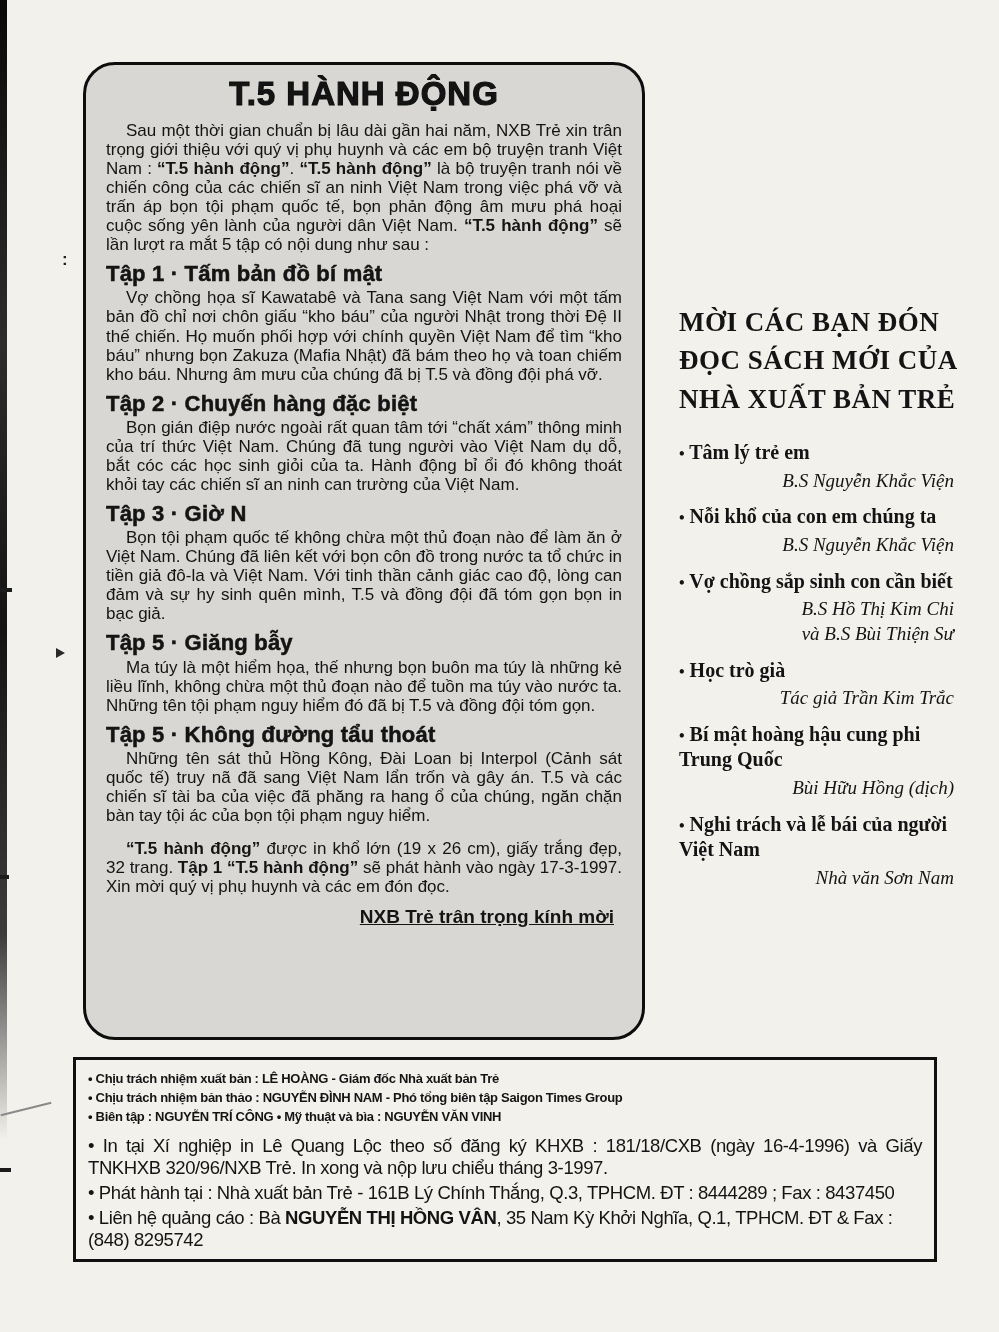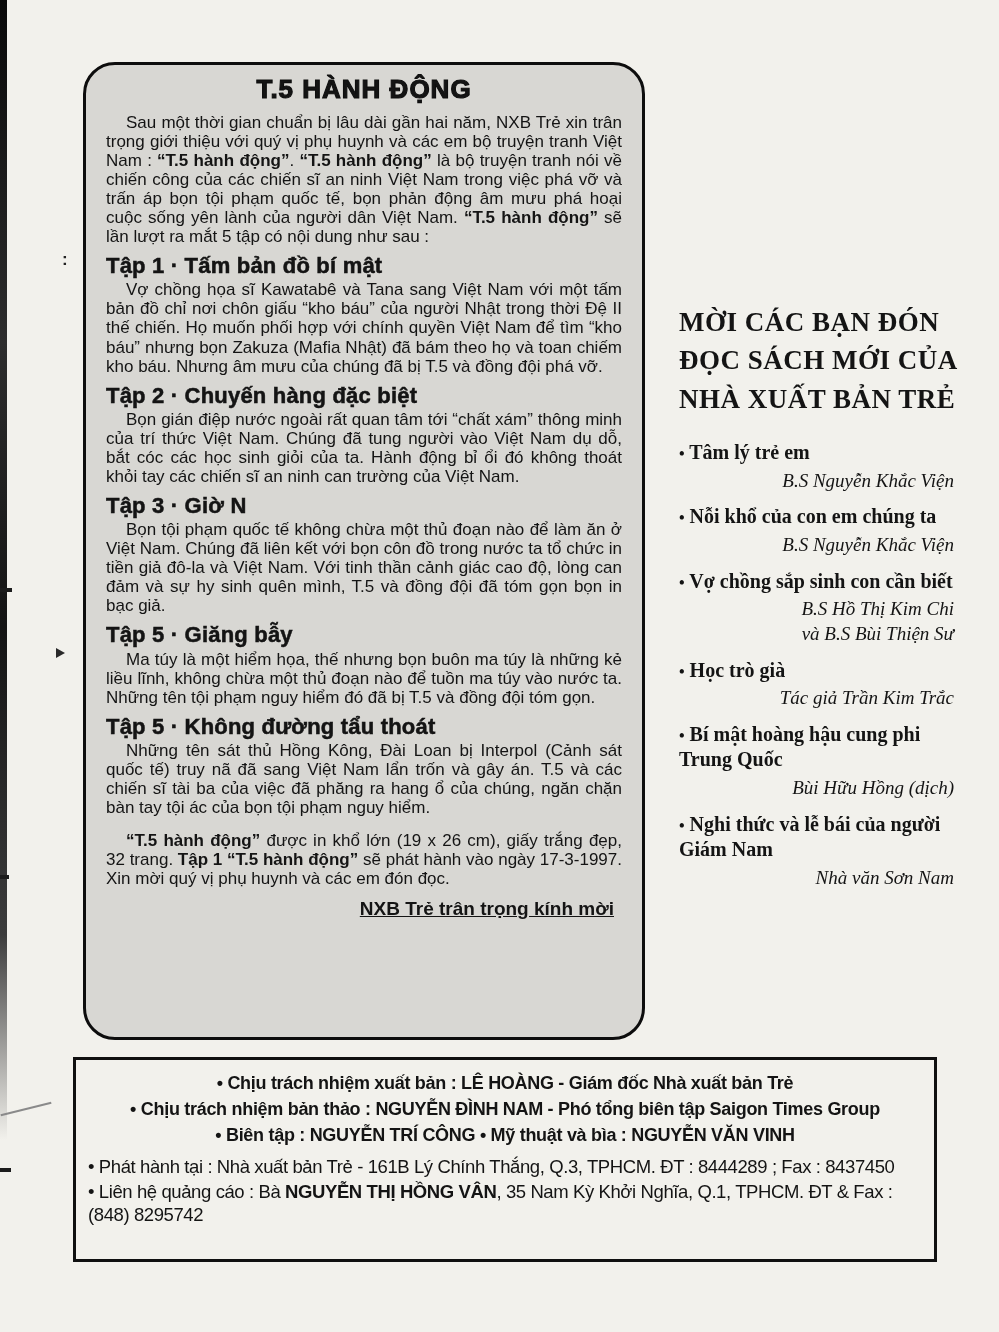--- a/index.html
+++ b/index.html
@@ -22,21 +22,21 @@
 
   
   .promo-box{
     position:absolute;left:83px;top:62px;width:562px;height:978px;
     box-sizing:border-box;background:#d8d7d3;
     border:3px solid #0d0d0d;border-radius:32px;
     padding:8px 20px 0 20px;overflow:hidden;
   }
   .promo-title{
     margin:2px 0 8px 0;text-align:center;
-    font-size:26px;line-height:1.15;font-weight:bold;letter-spacing:1px;
+    font-size:33px;line-height:1.15;font-weight:bold;letter-spacing:1px;
     -webkit-text-stroke:1.1px #0e0e0e;
   }
   .para{margin:0;font-size:17px;line-height:1.12;text-align:justify;text-indent:20px;}
   .section h2{
     margin:7px 0 2px 0;font-size:22px;line-height:1.15;font-weight:bold;
     letter-spacing:0.2px;-webkit-text-stroke:0.5px #101010;
   }
   .outro{margin-top:14px;}
   .signoff{margin:10px 8px 0 0;text-align:right;font-weight:bold;font-size:19px;text-decoration:underline;}
   .b{font-weight:bold;}
@@ -51,21 +51,21 @@
   .nb-bullet{font-size:16px;}
   .nb-author{font-size:19px;line-height:1.3;font-style:italic;text-align:right;padding-right:10px;margin-top:3px;}
 
   
   .colophon{
     position:absolute;left:73px;top:1057px;width:864px;height:205px;
     box-sizing:border-box;border:3px solid #101010;
     padding:10px 12px 0 12px;overflow:hidden;
   }
   .credit-line{
-    text-align:center;font-weight:bold;font-size:18px;line-height:1.45;
+    font-weight:bold;font-size:13px;line-height:1.45;
     letter-spacing:-0.3px;white-space:nowrap;
   }
   .print-info{margin-top:8px;}
   .print-para{margin:0 0 3px 0;font-size:18.5px;line-height:1.2;letter-spacing:-0.4px;}
   .print-justify{text-align:justify;}
 
   .price{position:absolute;right:69px;top:1332px;font-size:25px;font-weight:bold;letter-spacing:0.5px;}
 </style>
 </head>
 <body>
@@ -137,33 +137,34 @@
       </li>
       <li class="nb-item">
         <div class="nb-title"><span class="nb-bullet">•</span> <span>Học trò già</span></div>
         <div class="nb-author">Tác giả Trần Kim Trắc</div>
       </li>
       <li class="nb-item">
         <div class="nb-title"><span class="nb-bullet">•</span> <span>Bí mật hoàng hậu cung phi Trung Quốc</span></div>
         <div class="nb-author">Bùi Hữu Hồng (dịch)</div>
       </li>
       <li class="nb-item">
-        <div class="nb-title"><span class="nb-bullet">•</span> <span>Nghi thức và lễ bái của người Giám Nam</span></div>
+        <div class="nb-title"><span class="nb-bullet">•</span> <span>Nghi trách và lễ bái của người Việt Nam</span></div>
         <div class="nb-author">Nhà văn Sơn Nam</div>
       </li>
     </ul>
   </aside>
 
   <section class="colophon">
     <div class="credits">
       <div class="credit-line">• Chịu trách nhiệm xuất bản : LÊ HOÀNG - Giám đốc Nhà xuất bản Trẻ</div>
       <div class="credit-line">• Chịu trách nhiệm bản thảo : NGUYỄN ĐÌNH NAM - Phó tổng biên tập Saigon Times Group</div>
       <div class="credit-line">• Biên tập : NGUYỄN TRÍ CÔNG • Mỹ thuật và bìa : NGUYỄN VĂN VINH</div>
     </div>
     <div class="print-info">
+      <p class="print-para print-justify">• In tại Xí nghiệp in Lê Quang Lộc theo số đăng ký KHXB : 181/18/CXB (ngày 16-4-1996) và Giấy TNKHXB 320/96/NXB Trẻ. In xong và nộp lưu chiểu tháng 3-1997.</p>
       <p class="print-para">• Phát hành tại : Nhà xuất bản Trẻ - 161B Lý Chính Thắng, Q.3, TPHCM. ĐT : 8444289 ; Fax : 8437450</p>
       <p class="print-para"><span>• Liên hệ quảng cáo : Bà </span><span class="b">NGUYỄN THỊ HỒNG VÂN</span><span>, 35 Nam Kỳ Khởi Nghĩa, Q.1, TPHCM. ĐT &amp; Fax : (848) 8295742</span></p>
     </div>
   </section>
 
   <div class="price">Giá : 3.500 đ</div>
 
 </div>
 
 </body></html>

